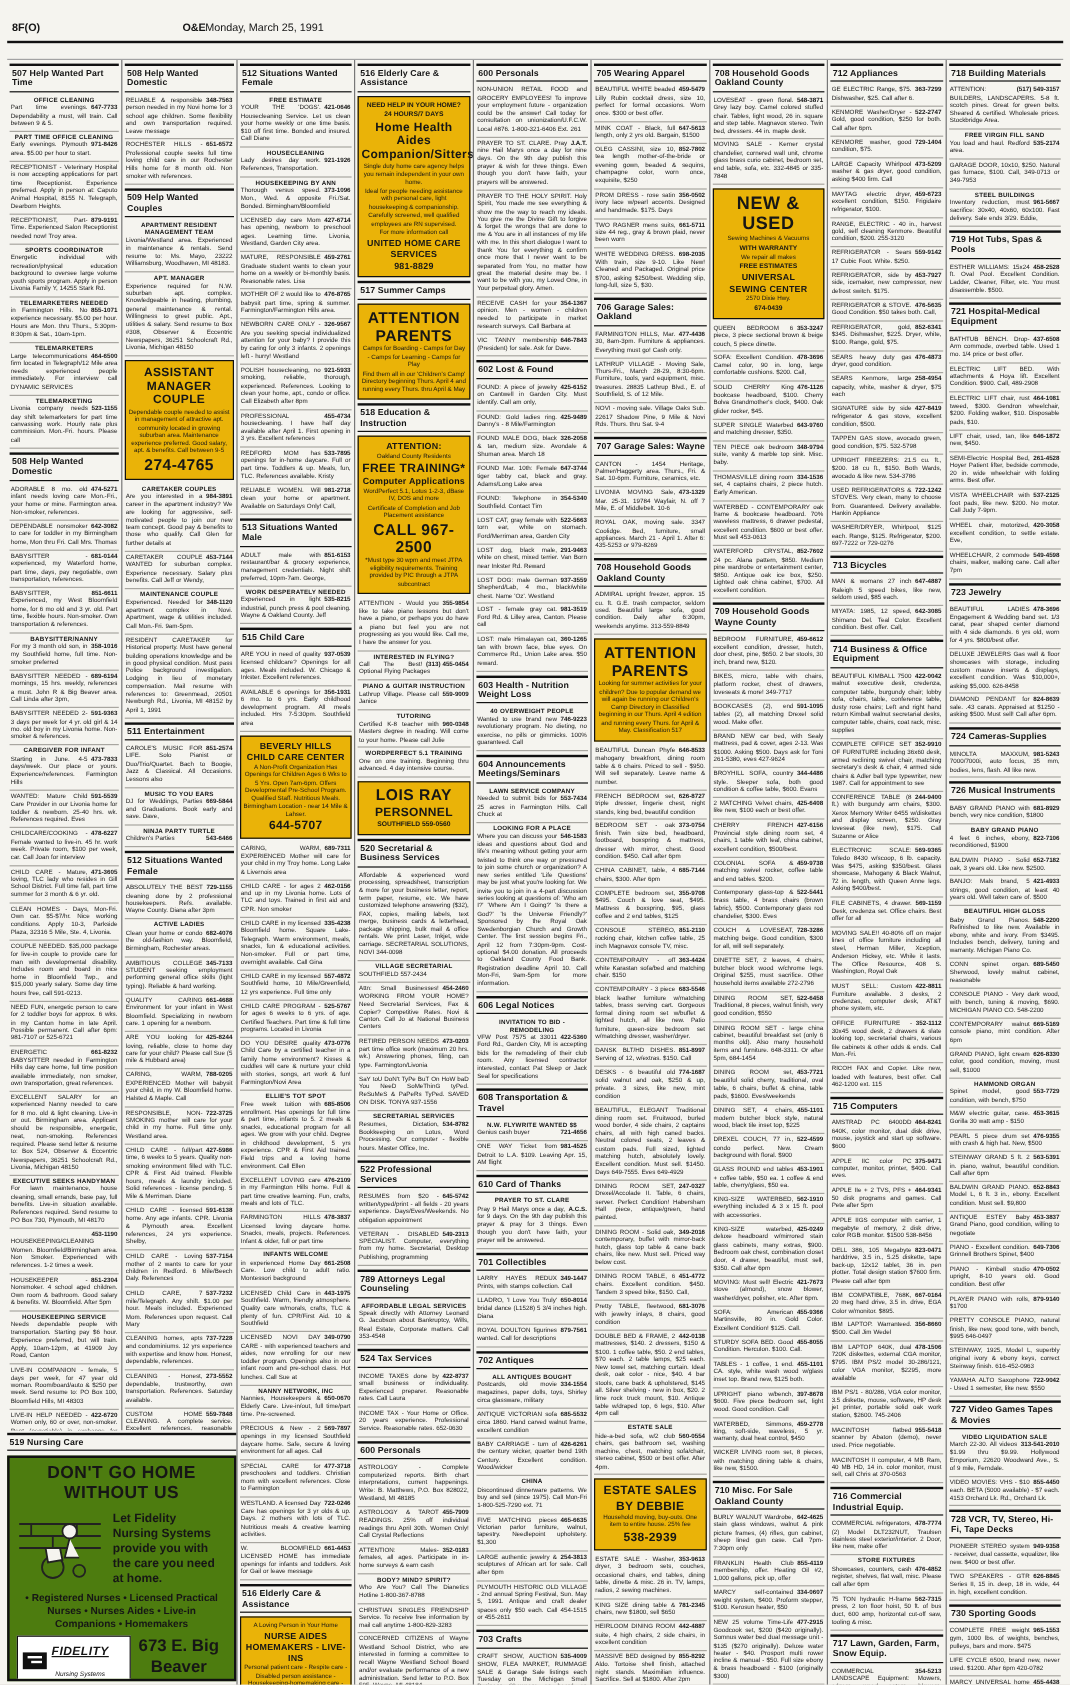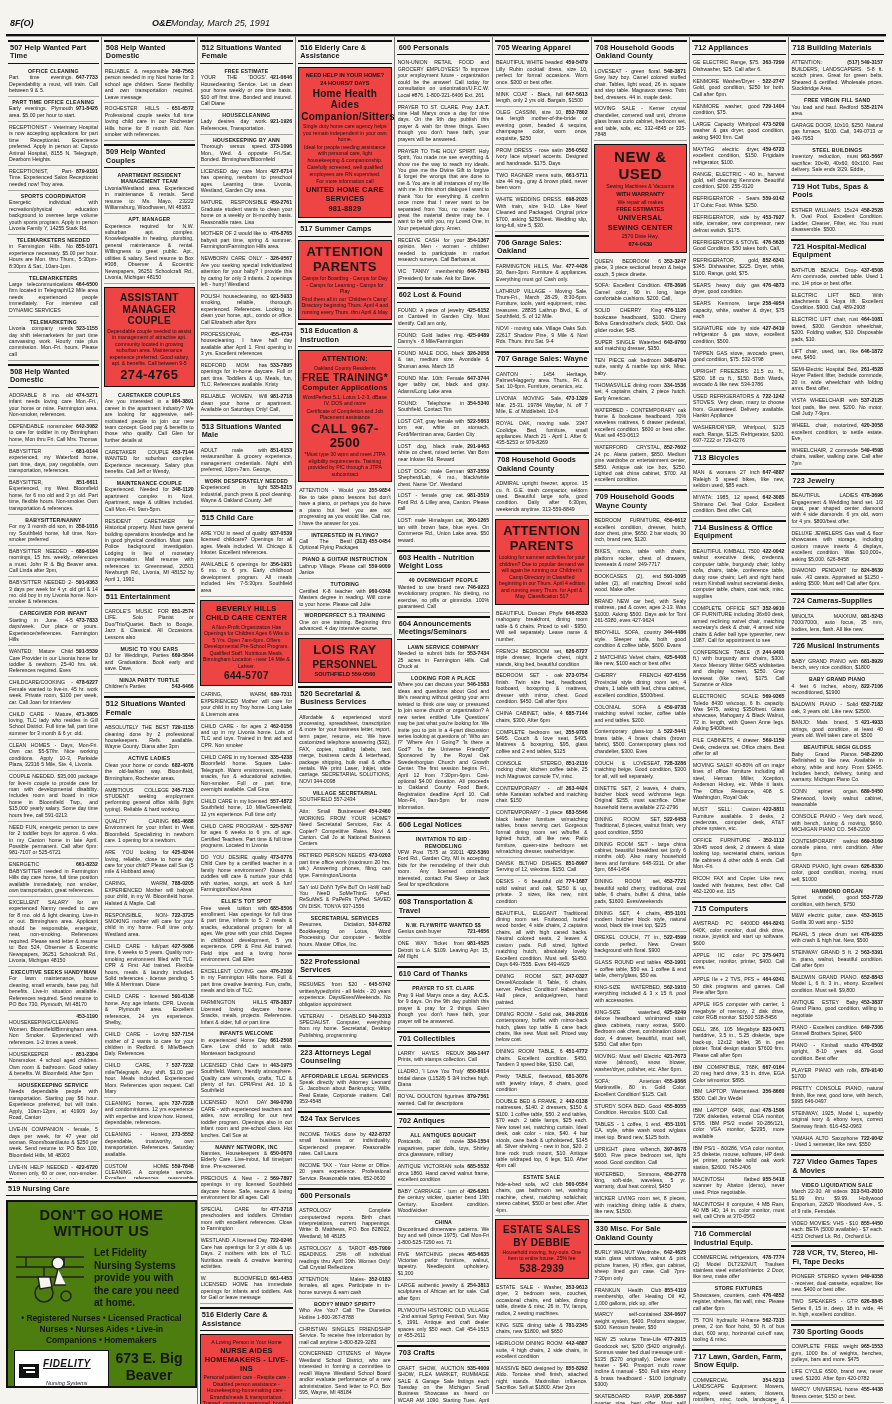--- a/index.html
+++ b/index.html
@@ -1,36 +1,36 @@
 <!DOCTYPE html>
 <html><head>
 <meta charset="utf-8">
 <style>
   html,body{margin:0;padding:0;background:#d8d6d0;}
   .page{position:relative;width:892px;height:1404px;background:#f5f4ef;color:#161616;
         font-family:"Liberation Sans",sans-serif;overflow:hidden;box-sizing:border-box;padding:18px 6px 4px 6px;}
-  .masthead{position:relative;height:16px;border-bottom:2px solid #111;margin-bottom:0;font-style:italic;}
+  .masthead{position:relative;height:16px;border-bottom:2px solid #111;margin-bottom:13px;}
   .mh-page{position:absolute;left:4px;top:0;font-size:9px;font-weight:bold;}
   .mh-paper{position:absolute;left:146px;top:0;font-size:9px;font-weight:bold;}
   .mh-date{position:absolute;left:165px;top:0;font-size:9px;}
   .cols{display:flex;align-items:flex-start;height:1358px;border-top:1px solid #a3a3a3;}
   .col{flex:1 1 0;min-width:0;padding:0 2px;overflow:hidden;}
   .cols > * + *{border-left:1px solid #777;}
   .colgroup{flex:2.04 1 0;min-width:0;display:flex;flex-direction:column;}
   .ab{display:flex;height:1142px;overflow:hidden;}
   .ab .col + .col{border-left:1px solid #777;}
   .sec{font-weight:bold;font-size:7.3px;line-height:1.15;text-align:left;
        border-top:2.5px solid #111;border-bottom:1px solid #111;padding:2px 1px 2px 2px;margin:3px 0 2px 0;
        letter-spacing:.1px;}
   .banner{margin-top:2px;}
   .ad{font-size:5.2px;line-height:1.24;text-align:justify;margin:0;padding:2px 1px 2.5px 1px;
       border-bottom:1px solid #a8a6a0;word-spacing:.2px;}
   .adh{display:block;text-align:center;font-weight:bold;letter-spacing:.2px;}
   .adp{float:right;font-weight:bold;margin-left:3px;}
-  .disp{border:1px solid #111;margin:3px 0;padding:3px 2px;text-align:center;background:#ef4444;}
+  .disp{border:1px solid #111;margin:3px 0;padding:3px 2px;text-align:center;background:#eab308;}
   .dl{margin:1px 0;}
   .s1{font-size:5.2px;line-height:1.25;text-align:center;}
   .s2{font-size:5.6px;font-weight:bold;line-height:1.25;}
   .s3{font-size:7.4px;font-weight:bold;line-height:1.15;letter-spacing:.2px;}
   .s4{font-size:10px;font-weight:bold;line-height:1.12;letter-spacing:.3px;}
   .s5{font-size:13px;font-weight:bold;line-height:1.1;letter-spacing:.4px;}
   .s6{font-size:15px;font-weight:bold;line-height:1.1;letter-spacing:.5px;}
   
   .fid{border:2px solid #111;margin-top:2px;height:188px;padding:5px 6px;box-sizing:border-box;
        background:#4d7c0f;overflow:hidden;}
@@ -278,21 +278,21 @@
         <div class="sec">520 Secretarial &amp; Business Services</div>
         <p class="ad">Affordable &amp; experienced word processing, spreadsheet, transcription &amp; more for your business letter, report, term paper, resume, etc. We have customized telephone answering ($32), FAX, copies, mailing labels, text merge, business cards &amp; letterhead, package shipping, bulk mail &amp; office rentals. We print Laser, Inkjet, wide carriage. SECRETARIAL SOLUTIONS, NOVI 344-0098</p>
         <p class="ad"><span class="adh">VILLAGE SECRETARIAL</span>SOUTHFIELD 557-2434</p>
         <p class="ad"><span class="adp">454-2460</span>Attn: Small Businesses! WORKING FROM YOUR HOME? Need Secretarial Services, Fax &amp; Copier? Competitive Rates. Novi &amp; Canton. Call Jo at National Business Centers</p>
         <p class="ad"><span class="adp">473-0203</span>RETIRED PERSON NEEDS part time office work (maximum 20 hrs. wk.) Answering phones, filing, can type. Farmington/Livonia</p>
         <p class="ad">SaY toU DoN't TyPe BuT On HoW baD You NeeD SoMeThinG tyPed. ReSuMeS &amp; PaPeRs TyPed. SAVED ON DISK. TONYA 937-1556</p>
         <p class="ad"><span class="adh">SECRETARIAL SERVICES</span><span class="adp">534-8782</span>Resumes, Dictation, Bookkeeping on Lotus, Word Processing. Our computer - flexible hours. Master Office, Inc.</p>
         <div class="sec">522 Professional Services</div>
         <p class="ad"><span class="adp">645-5742</span>RESUMES from $20 - written/typed/print - all fields - 20 years experience. Days/Eves/Weekends. No obligation appointment</p>
         <p class="ad"><span class="adp">549-2313</span>VETERAN - DISABLED SPECIALIST. Computer, everything from my home. Secretarial, Desktop Publishing, programming</p>
-        <div class="sec">223 Attorneys Legal Counseling</div>
+        <div class="sec">789 Attorneys Legal Counseling</div>
         <p class="ad"><span class="adh">AFFORDABLE LEGAL SERVICES</span>Speak directly with Attorney Leonard G. Jacobson about Bankruptcy, Wills, Real Estate, Corporate matters. Call 353-4548</p>
         <div class="sec">524 Tax Services</div>
         <p class="ad"><span class="adp">422-8737</span>INCOME TAXES done by small business or individuality. Experienced preparer. Reasonable rates. Call Laura</p>
         <p class="ad">INCOME TAX - Your Home or Office. 20 years experience. Professional Service. Reasonable rates. 652-0630</p>
         <div class="sec">600 Personals</div>
         <p class="ad">ASTROLOGY - Complete computerized reports. Birth chart interpretations, current happenings. Write: B. Matthews, P.O. Box 828022, Westland, MI 48185</p>
         <p class="ad"><span class="adp">455-7909</span>ASTROLOGY &amp; TAROT READINGS. 25% off individual readings thru April 30th. Women Only! Call Crystal Reflections</p>
         <p class="ad"><span class="adp">352-0183</span>ATTENTION: Males-females, all ages. Participate in in-home surveys &amp; earn cash</p>
         <p class="ad"><span class="adh">BODY? MIND? SPIRIT?</span>Who Are You? Call The Dianetics Hotline 1-800-367-8788</p>
         <p class="ad">CHRISTIAN SINGLES FRIENDSHIP Service. To receive free information by mail call anytime 1-800-829-3283</p>
@@ -437,21 +437,21 @@
         <p class="ad"><span class="adp">453-1901</span>GLASS ROUND end tables + coffee table, $50 ea. 1 coffee &amp; end table, cherry/glass, $50 ea.</p>
         <p class="ad"><span class="adp">562-1910</span>KING-SIZE WATERBED, everything included &amp; 3 x 15 ft. pool with accessories.</p>
         <p class="ad"><span class="adp">425-0249</span>KING-SIZE waterbed, deluxe headboard w/mirrored stain glass cabinets, many extras, $900. Bedroom oak chest, combination closet door, 4 drawer, beautiful, must sell, $350. Call after 6pm</p>
         <p class="ad"><span class="adp">421-7673</span>MOVING: Must sell! Electric stove (almond), snow blower, washer/dryer, polisher, etc. After 6pm.</p>
         <p class="ad"><span class="adp">455-9366</span>SOFA: American Martinsville, 80 in. Gold Color. Excellent Condition! $125. Call.</p>
         <p class="ad"><span class="adp">455-8055</span>STURDY SOFA BED. Good Condition. Herculon. $100. Call.</p>
         <p class="ad"><span class="adp">455-1101</span>TABLES - 1 coffee, 1 end. CA. style, white wash wood w/glass inset top. Brand new, $125 both.</p>
         <p class="ad"><span class="adp">397-8678</span>UPRIGHT piano w/bench, $600. Five piece bedroom set, light wood. Good condition. Call</p>
         <p class="ad"><span class="adp">459-2778</span>WATERBED, Simmons, king, soft-side, waveless, 5 yr. warranty, dual heat control, $450</p>
         <p class="ad">WICKER LIVING room set, 8 pieces, with matching dining table &amp; chairs, like new, $1500.</p>
-        <div class="sec">330 Misc. For Sale Oakland County</div>
+        <div class="sec">710 Misc. For Sale Oakland County</div>
         <p class="ad"><span class="adp">642-4625</span>BURLY WALNUT Wardrobe, stain glass windows, walnut &amp; pink picture frames, (4) rifles, gun cabinet, sheep lined gun case. Call 7pm-7:30pm only</p>
         <p class="ad"><span class="adp">855-4119</span>FRANKLIN Health Club membership, offer. Heating Oil #2, 1,000 gallons, pick up, offer</p>
         <p class="ad"><span class="adp">334-0607</span>MARCY self-contained weight system, $400. Proform stepper, $100. Kerosun heater, $50</p>
         <p class="ad"><span class="adp">477-2915</span>NEW 25 volume Time-Life Goodcook set, $200 ($420 originally). Somnus water bed dual message unit - $135 ($270 originally). Deluxe water heater - $40. Prosport multi rower incline &amp; manual - $50. Full size ebony &amp; brass headboard - $100 (originally $300)</p>
         <p class="ad"><span class="adp">208-5867</span>SKATEBOARD RAMP, quarter pipe, best offer. Must sell! Moved</p>
       </div>
       <div class="col">
         <div class="sec">712 Appliances</div>
         <p class="ad"><span class="adp">363-7299</span>GE ELECTRIC Range, $75. Dishwasher, $25. Call after 6.</p>
         <p class="ad"><span class="adp">522-2747</span>KENMORE Washer/Dryer - Gold, good condition, $250 for both. Call after 6pm.</p>

